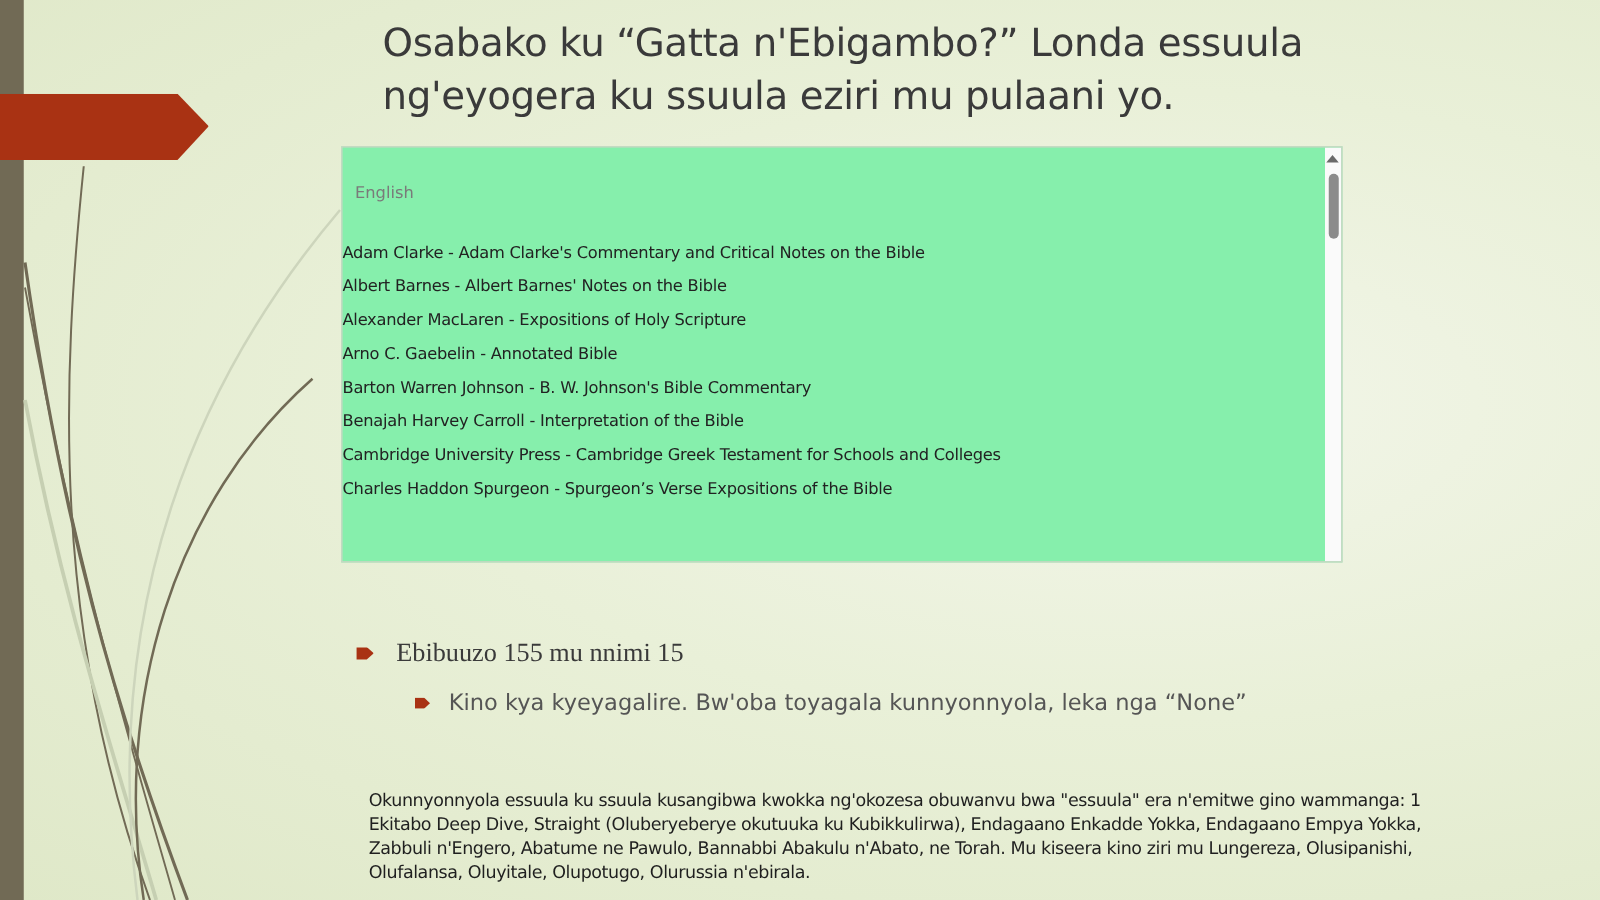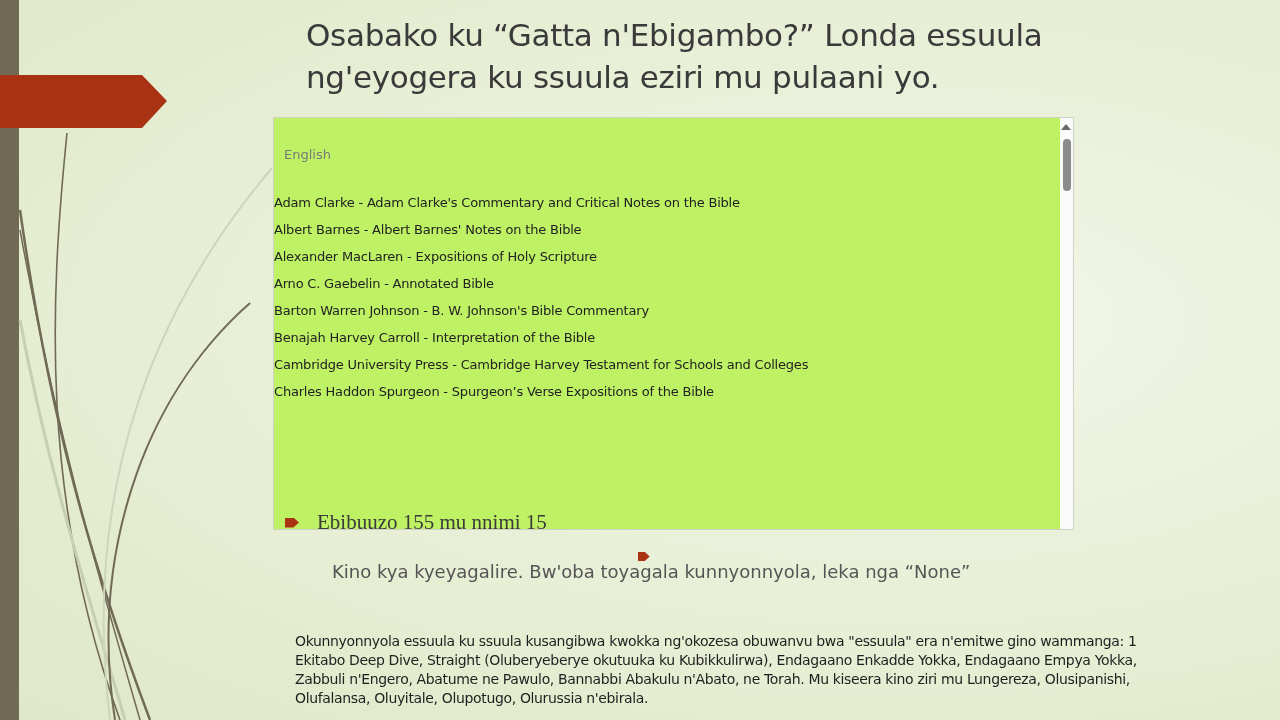--- a/index.html
+++ b/index.html
@@ -16,22 +16,22 @@
       background:#a93213;
       clip-path: polygon(0 0, 142px 0, 167px 26px, 142px 53px, 0 53px);
     }
     .decor { position:absolute; left:0; top:0; }
     .title {
       position:absolute; left:283px; top:14px; width:830px;
       font-family:"DejaVu Sans", sans-serif; font-size:31px; line-height:42px;
       color:#3a3a3a; font-weight:normal; letter-spacing:-0.3px;margin-left:23px;
     }
     .dropdown {
-      position:absolute; left:273px; top:117px; width:801px; height:413px;
-      background:#bef264; border:1px solid #cfd3c6; box-sizing:border-box;
+      position:absolute; left:273px; top:117px; width:801px; height:333px;
+      background:#86efac; border:1px solid #cfd3c6; box-sizing:border-box;
       overflow:hidden;
     }
     .dd-group {
       position:absolute; left:10px; top:29px;
       font-family:"DejaVu Sans", sans-serif; font-size:13px; color:#7a7a7a;
     }
     .dd-list { position:absolute; left:0; top:71px; width:788px; }
     .dd-item {
       height:27px; line-height:27px; 
       font-family:"DejaVu Sans", sans-serif; font-size:13px; color:#222;
@@ -49,21 +49,21 @@
     .scroll-thumb {
       position:absolute; right:2px; top:21px; width:8px; height:52px;
       background:#8b8b8b; border-radius:4px;
     }
     .bullet1 {
       position:absolute; left:285px; top:510px; display:flex; align-items:center;
       font-family:Liberation Serif, serif; font-size:21px; color:#3a3a3a;
     }
     .bullet2 {
       position:absolute; left:332px; top:552px; display:flex; align-items:center;
-      font-family:"DejaVu Sans", sans-serif; font-size:18px; color:#555;flex-direction:column;
+      font-family:"DejaVu Sans", sans-serif; font-size:18px; color:#555;
     }
     .bmark {
       display:inline-block; width:14px; height:10px; background:#a93213;
       clip-path: polygon(0 0, 60% 0, 100% 50%, 60% 100%, 0 100%);
       margin-right:18px;
     }
     .bullet2 .bmark { width:12px; height:9px; margin-right:15px; }
     .note {
       position:absolute; left:295px; top:616px; width:860px;
       font-family:"DejaVu Sans", sans-serif; font-size:14px; line-height:19px;
@@ -90,21 +90,21 @@
 
 <div class="dropdown">
   <div class="dd-group">English</div>
   <div class="dd-list">
     <div class="dd-item">Adam Clarke - Adam Clarke's Commentary and Critical Notes on the Bible</div>
     <div class="dd-item">Albert Barnes - Albert Barnes' Notes on the Bible</div>
     <div class="dd-item">Alexander MacLaren - Expositions of Holy Scripture</div>
     <div class="dd-item">Arno C. Gaebelin - Annotated Bible</div>
     <div class="dd-item">Barton Warren Johnson - B. W. Johnson's Bible Commentary</div>
     <div class="dd-item">Benajah Harvey Carroll - Interpretation of the Bible</div>
-    <div class="dd-item">Cambridge University Press - Cambridge Harvey Testament for Schools and Colleges</div>
+    <div class="dd-item">Cambridge University Press - Cambridge Greek Testament for Schools and Colleges</div>
     <div class="dd-item">Charles Haddon Spurgeon - Spurgeon’s Verse Expositions of the Bible</div>
   </div>
   <div class="scrollbar">
     <div class="scroll-up"></div>
     <div class="scroll-thumb"></div>
   </div>
 </div>
 
 <div class="bullet1">
   <span class="bmark"></span>

